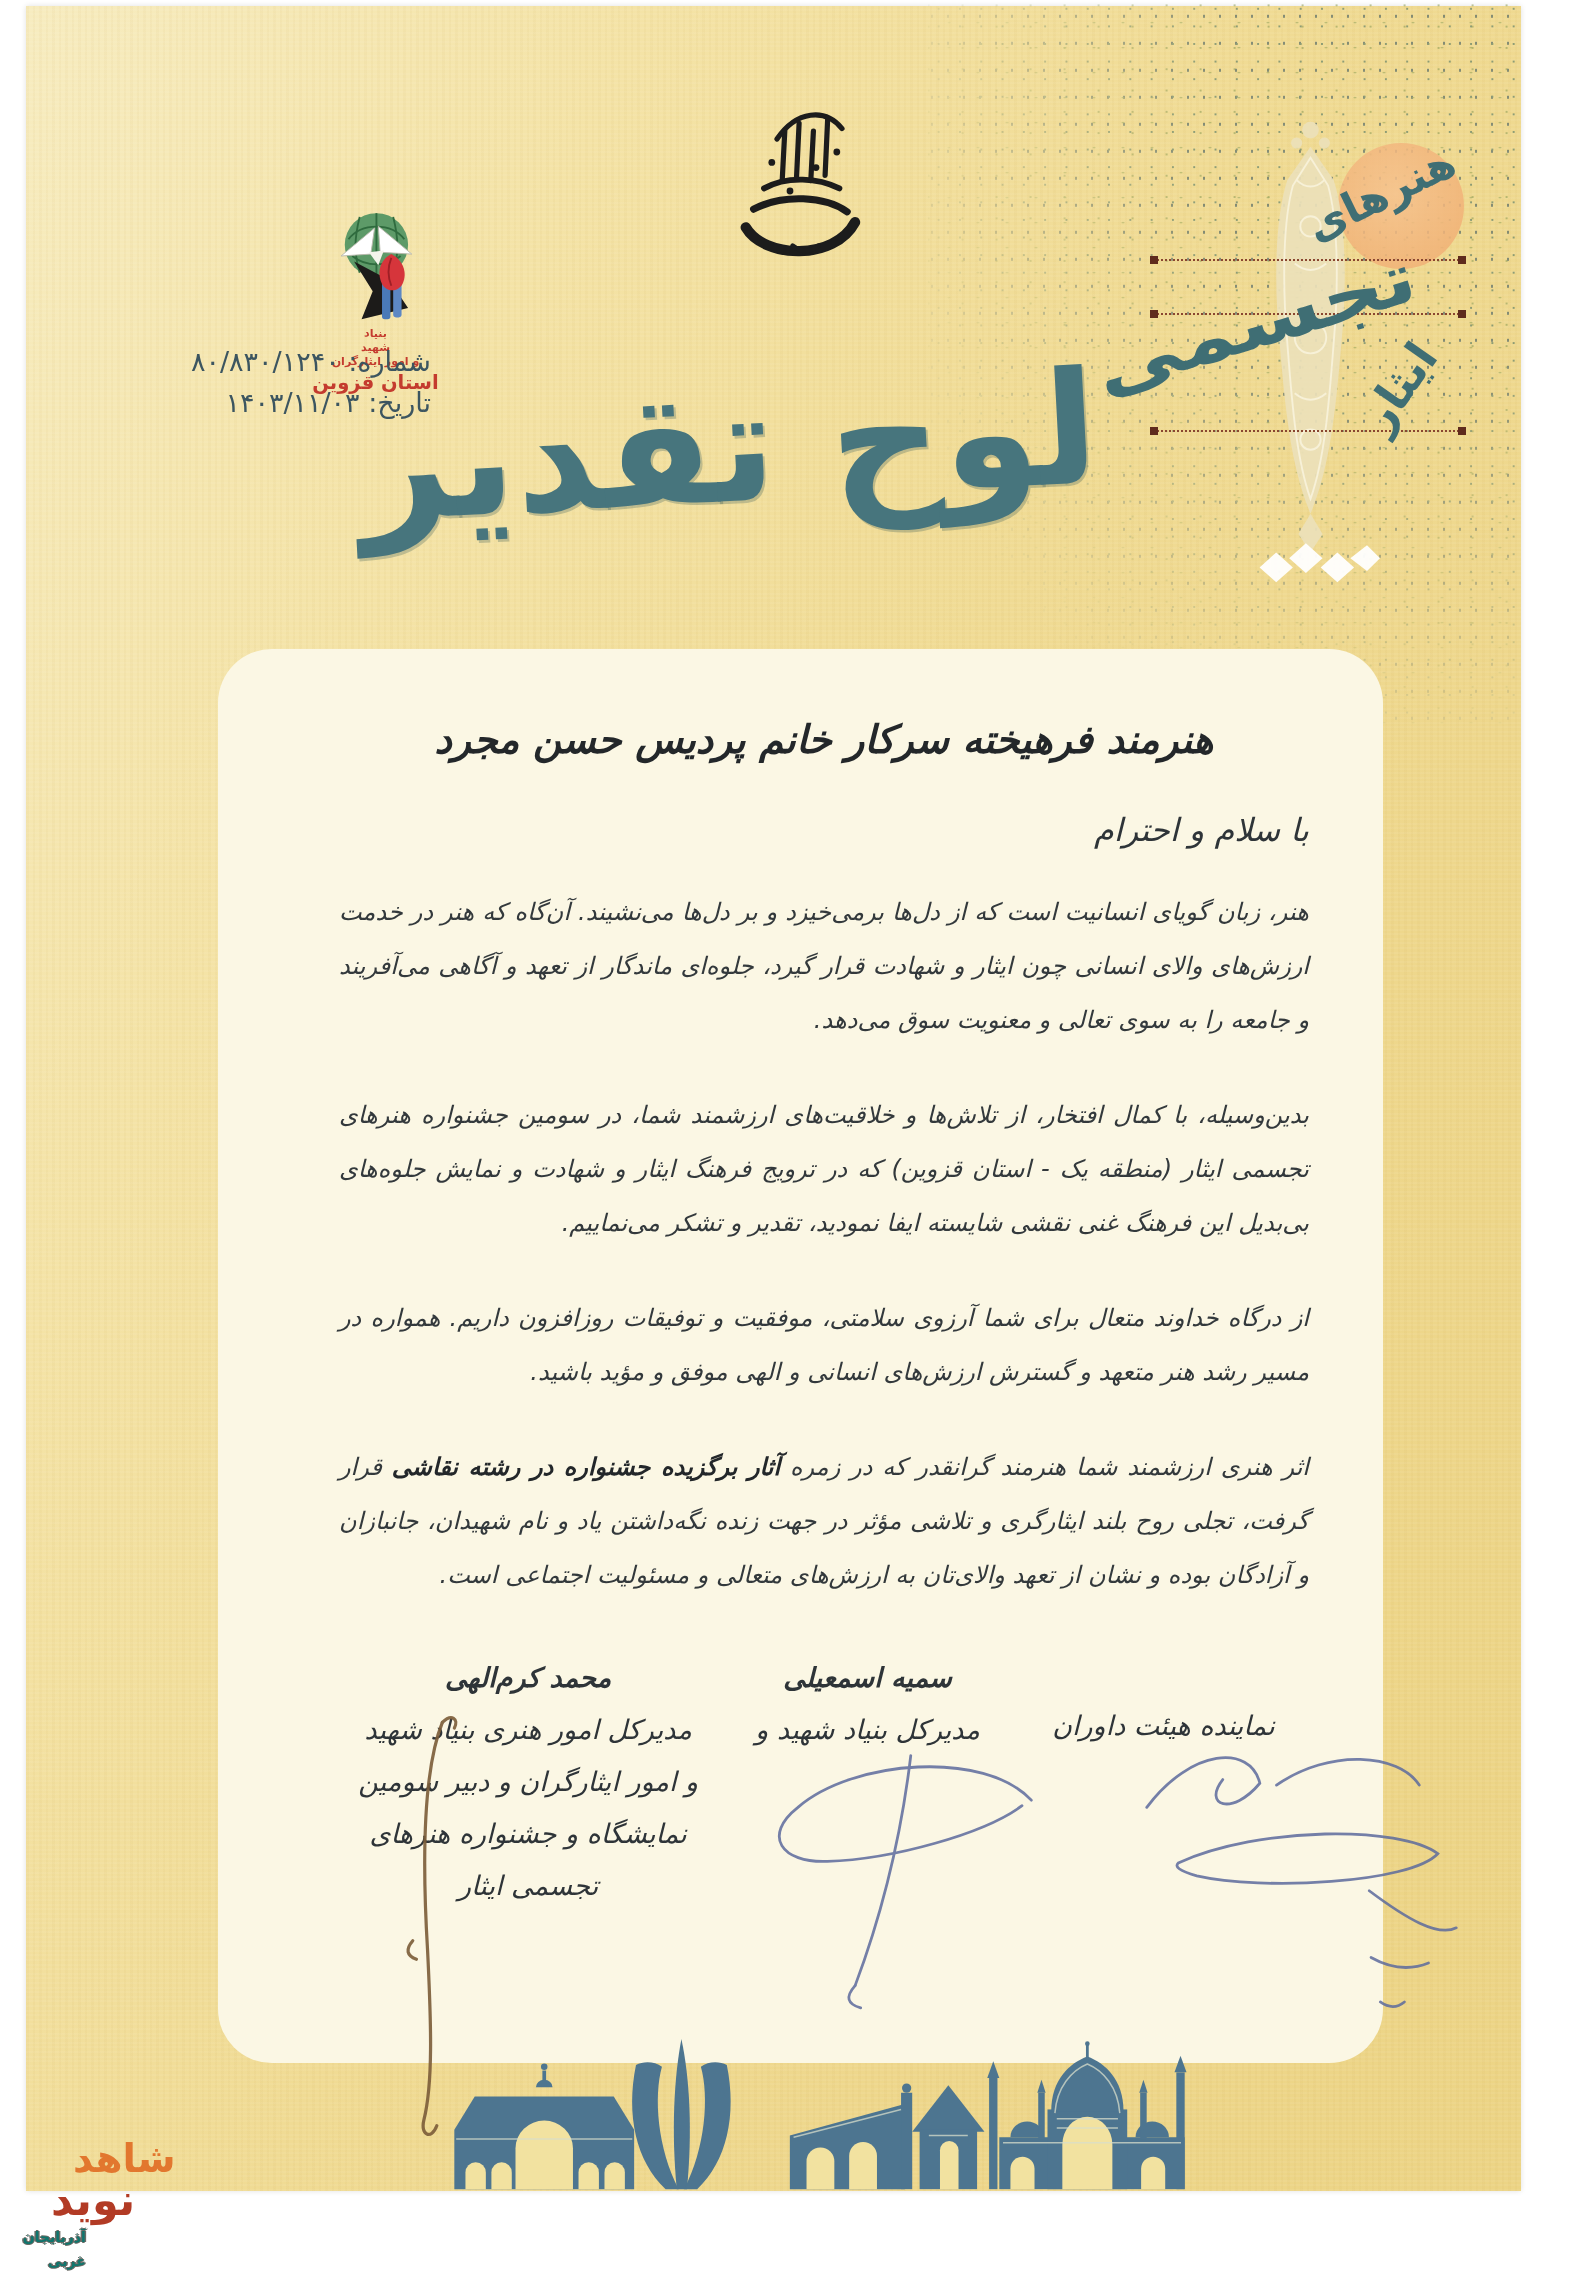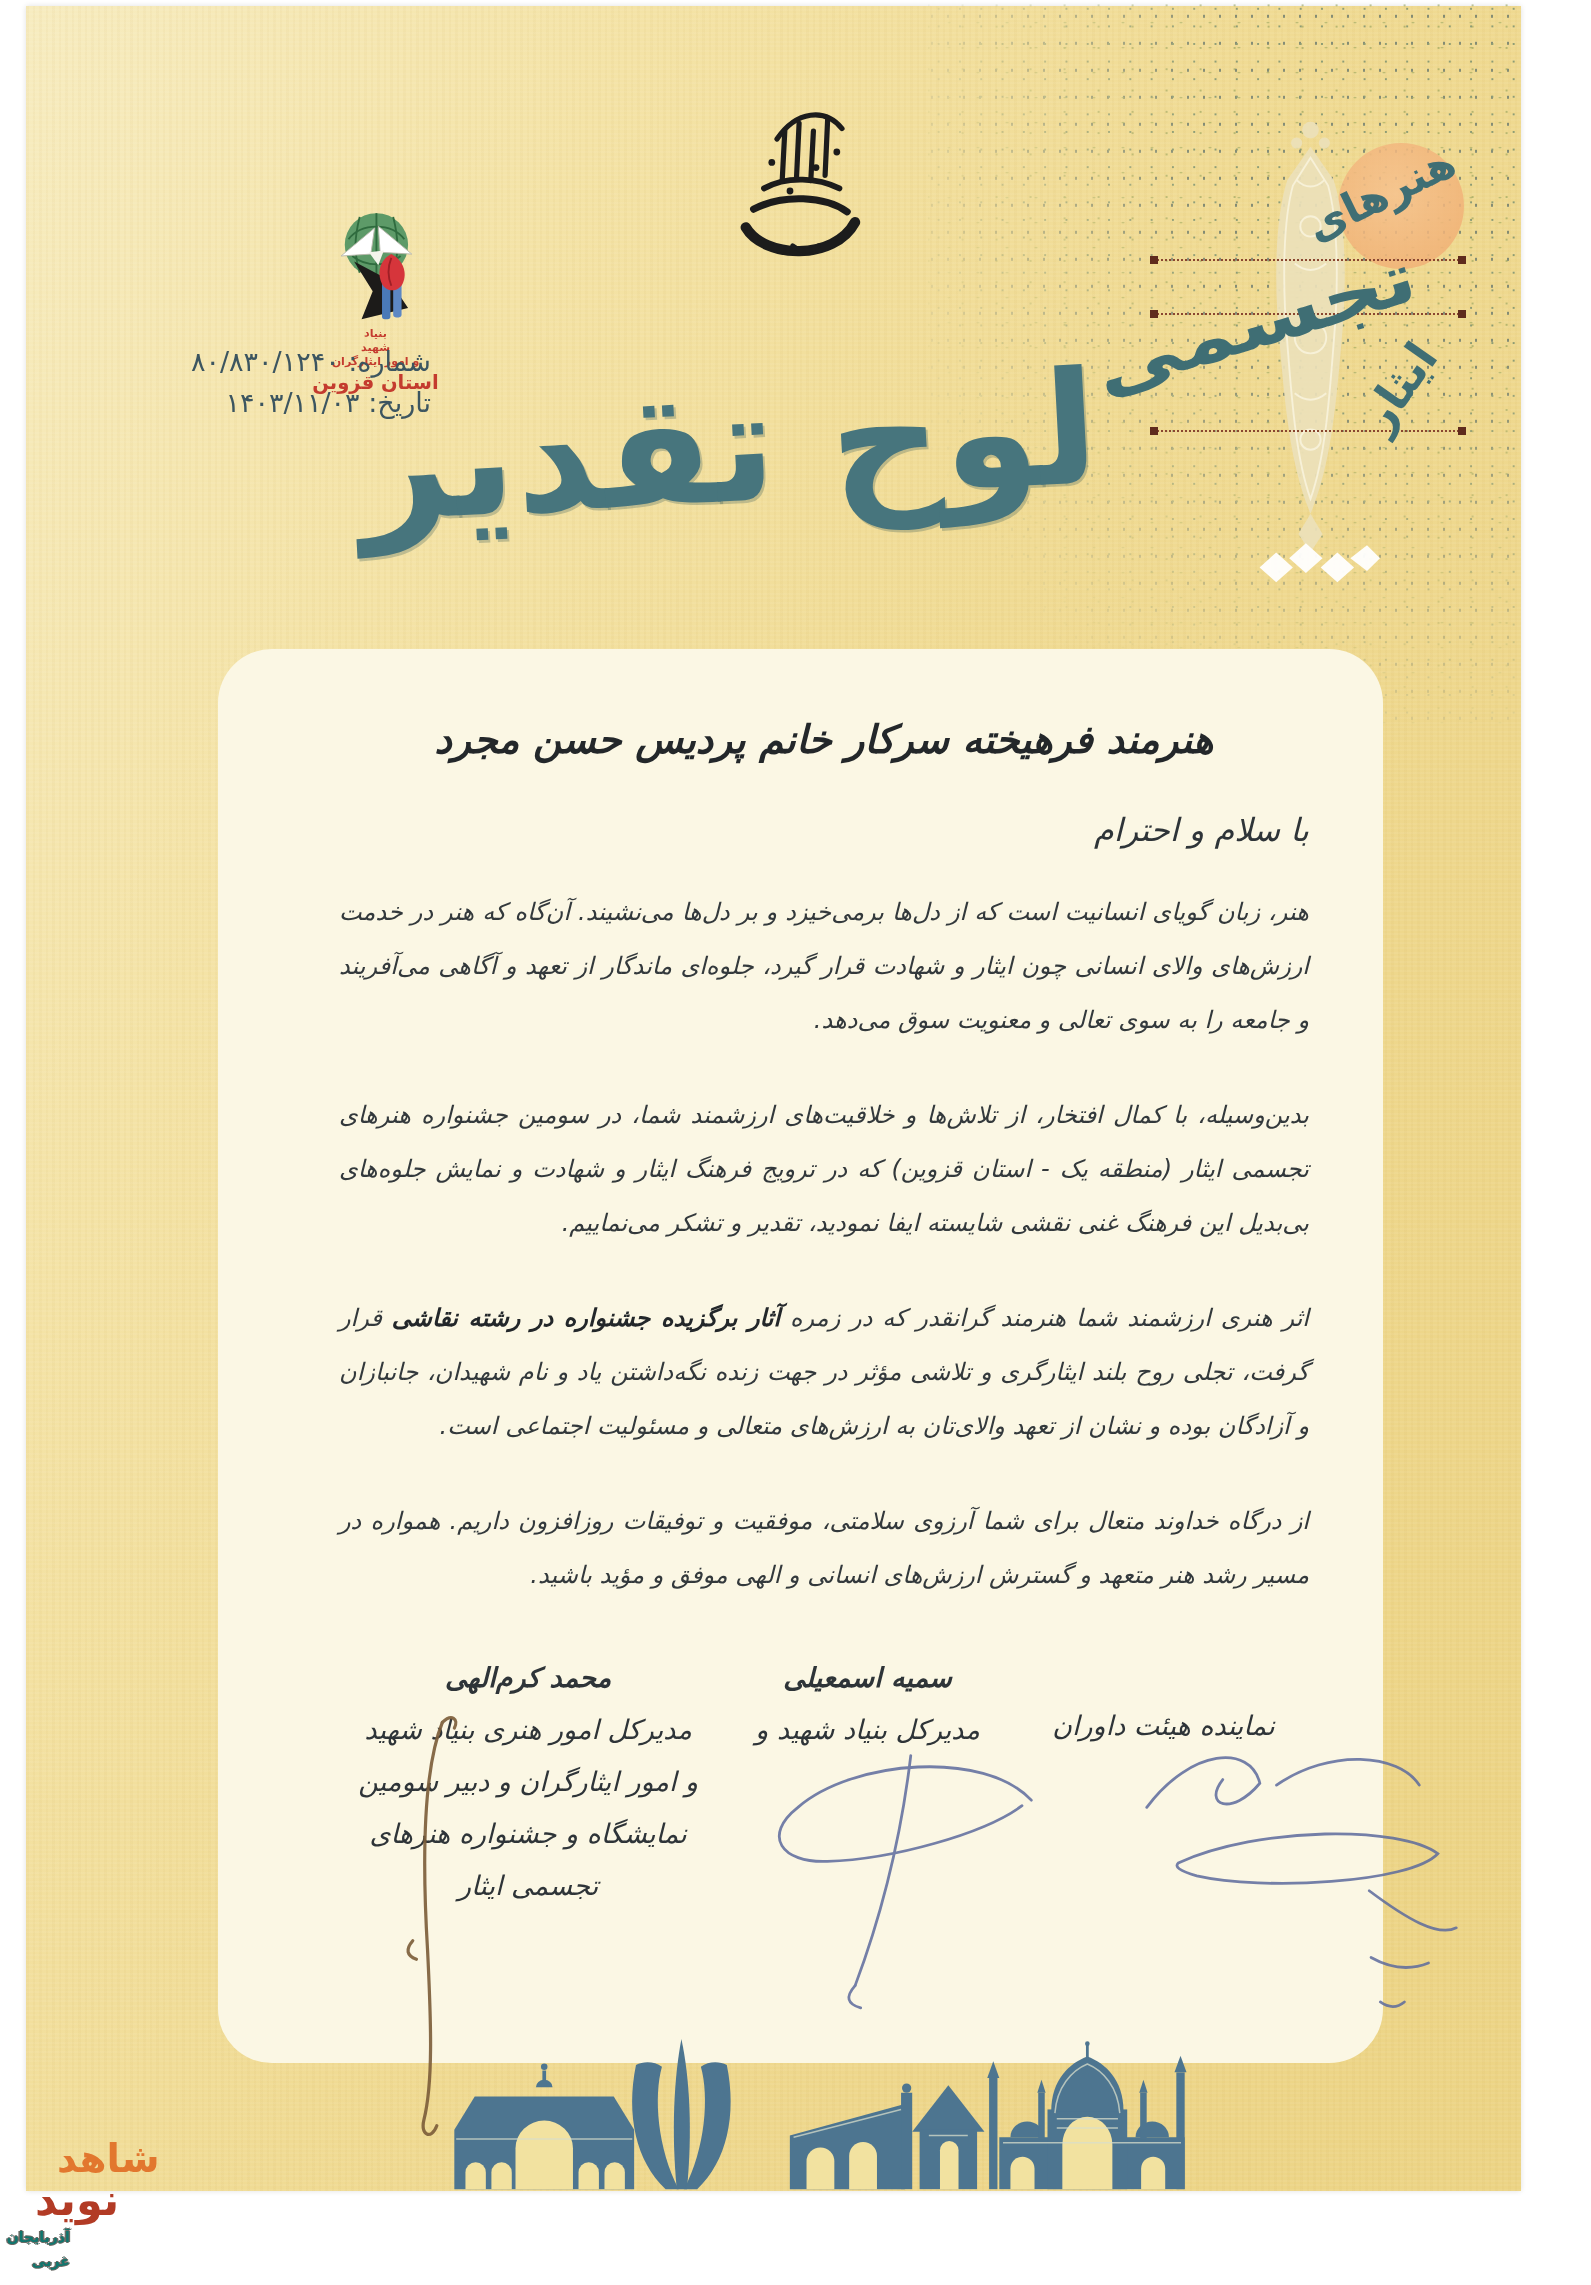--- a/index.html
+++ b/index.html
@@ -79,21 +79,21 @@
   .sig-row{display:flex;direction:rtl;margin-top:50px;font-size:27px;line-height:52px;color:#2e3438;}
   .sig-col{text-align:center;}
   .sig-col .name{font-weight:600;}
   .col-jury{width:30%;padding-top:48px;}
   .col-esmaili{width:31%;}
   .col-karam{width:39%;}
   .ink{position:absolute;pointer-events:none;}
   
   .skyline{position:absolute;left:443px;top:2039px;}
   
-  .watermark{position:absolute;left:3px;top:2130px;width:195px;height:156px;}
+  .watermark{position:absolute;left:19px;top:2130px;width:195px;height:156px;}
   .wm-word1{position:absolute;left:54px;top:5.6px;font-size:39px;font-weight:bold;color:#e2772e;direction:rtl;}
   .wm-word2{position:absolute;left:32px;top:45px;font-size:43px;font-weight:bold;color:#b23b25;direction:rtl;}
   .wm-region{position:absolute;left:3.7px;top:95px;direction:rtl;font-weight:bold;color:#0f766e;
     font-size:14px;line-height:24px;
     text-shadow:-1.4px 0 #6b6b66,1.4px 0 #6b6b66,0 -1.4px #6b6b66,0 1.4px #6b6b66;}
 </style>
 </head>
 <body>
 
 <div class="page"></div>
@@ -182,22 +182,22 @@
   <div class="emblem-word w2">تجسمی</div>
   <div class="emblem-word w3">ایثار</div>
 </div>
 
 <div class="card">
   <div class="card-inner">
     <div class="recipient">هنرمند فرهیخته سرکار خانم پردیس حسن مجرد</div>
     <div class="salutation">با سلام و احترام</div>
     <div class="para">هنر، زبان گویای انسانیت است که از دل‌ها برمی‌خیزد و بر دل‌ها می‌نشیند. آن‌گاه که هنر در خدمت ارزش‌های والای انسانی چون ایثار و شهادت قرار گیرد، جلوه‌ای ماندگار از تعهد و آگاهی می‌آفریند و جامعه را به سوی تعالی و معنویت سوق می‌دهد.</div>
     <div class="para gap">بدین‌وسیله، با کمال افتخار، از تلاش‌ها و خلاقیت‌های ارزشمند شما، در سومین جشنواره هنرهای تجسمی ایثار (منطقه یک - استان قزوین) که در ترویج فرهنگ ایثار و شهادت و نمایش جلوه‌های بی‌بدیل این فرهنگ غنی نقشی شایسته ایفا نمودید، تقدیر و تشکر می‌نماییم.</div>
+    <div class="para gap">از درگاه خداوند متعال برای شما آرزوی سلامتی، موفقیت و توفیقات روزافزون داریم. همواره در مسیر رشد هنر متعهد و گسترش ارزش‌های انسانی و الهی موفق و مؤید باشید.</div>
     <div class="para gap"><span>اثر هنری ارزشمند شما هنرمند گرانقدر که در زمره </span><span class="b">آثار برگزیده جشنواره در رشته نقاشی</span><span> قرار گرفت، تجلی روح بلند ایثارگری و تلاشی مؤثر در جهت زنده نگه‌داشتن یاد و نام شهیدان، جانبازان و آزادگان بوده و نشان از تعهد والای‌تان به ارزش‌های متعالی و مسئولیت اجتماعی است.</span></div>
-    <div class="para gap">از درگاه خداوند متعال برای شما آرزوی سلامتی، موفقیت و توفیقات روزافزون داریم. همواره در مسیر رشد هنر متعهد و گسترش ارزش‌های انسانی و الهی موفق و مؤید باشید.</div>
 
     <div class="sig-row">
       <div class="sig-col col-jury">
         <div>نماینده هیئت داوران</div>
       </div>
       <div class="sig-col col-esmaili">
         <div class="name">سمیه اسمعیلی</div>
         <div>مدیرکل بنیاد شهید و</div>
       </div>
       <div class="sig-col col-karam">

